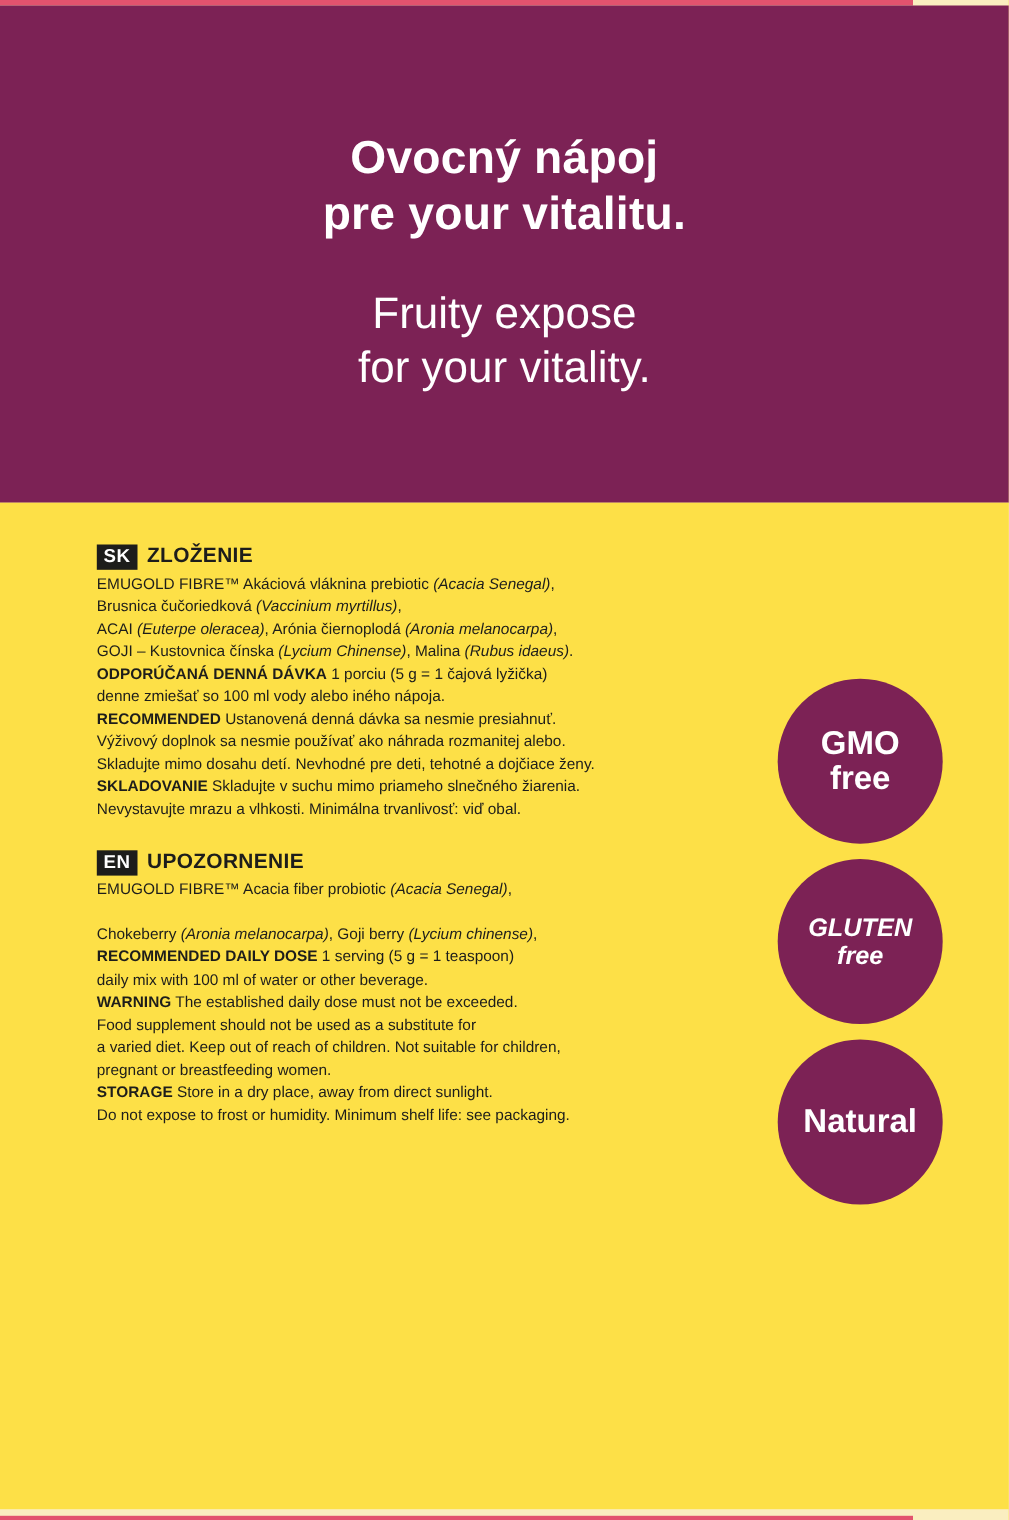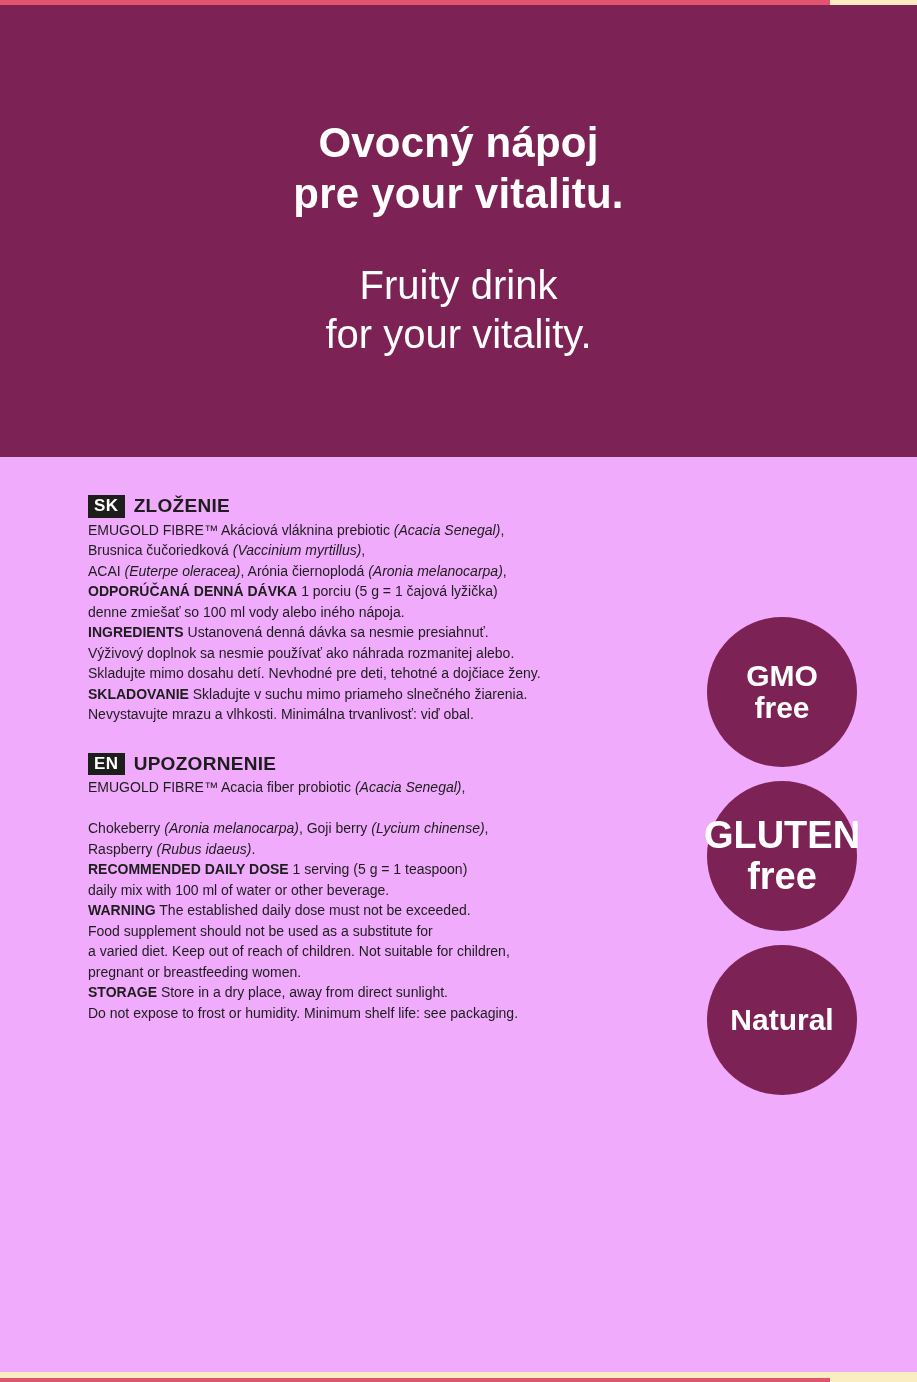--- a/index.html
+++ b/index.html
@@ -52,21 +52,21 @@
     line-height: 1.22;
     margin: 0;
     padding-top: 42px;
   }
   .content {
     position: absolute;
     top: 457px;
     left: 0;
     width: 917px;
     height: 915px;
-    background: #f0abfc;
+    background: #fde047;
   }
   .text-col {
     position: absolute;
     left: 88px;
     top: 38px;
     width: 630px;
     color: #1d1d1b;
   }
   .lang-head {
     display: flex;
@@ -119,21 +119,21 @@
     align-items: center;
     justify-content: center;
     text-align: center;
     font-weight: bold;
     line-height: 1.08;
     margin-bottom: 14px;
     box-sizing: border-box;
   }
   .badge span { display: block; }
   .badge-gmo { font-size: 30px; }
-  .badge-gluten { font-size: 38px; }
+  .badge-gluten { font-size: 23px; font-style: italic; }
   .badge-vegan { font-size: 30px; }
   .badge-natural { font-size: 30px; }
   .bottom-rule {
     position: absolute;
     bottom: 0; left: 0; right: 0;
     height: 4px;
     background: #e2536e;
   }
 </style>
 </head>
@@ -142,48 +142,49 @@
 <div class="page">
 
   <div class="top-rule"></div>
 
   <div class="hero">
     <div class="hero-title">
       <div>Ovocný nápoj</div>
       <div>pre your vitalitu.</div>
     </div>
     <div class="hero-sub">
-      <div>Fruity drink</div>
+      <div>Fruity expose</div>
       <div>for your vitality.</div>
     </div>
   </div>
 
   <div class="content">
 
     <div class="text-col">
 
       <div class="lang-head">
         <span class="lang-chip">SK</span>
         <span class="lang-title">ZLOŽENIE</span>
       </div>
 
       <p class="para">
         <span>EMUGOLD FIBRE™ Akáciová vláknina prebiotic <i>(Acacia Senegal)</i>,</span><br>
         <span>Brusnica čučoriedková <i>(Vaccinium myrtillus)</i>,</span><br>
         <span>ACAI <i>(Euterpe oleracea)</i>, Arónia čiernoplodá <i>(Aronia melanocarpa)</i>,</span><br>
+        <span>GOJI – Kustovnica čínska <i>(Lycium Chinense)</i>, Malina <i>(Rubus idaeus)</i>.</span>
       </p>
 
       <p class="para">
         <b>ODPORÚČANÁ DENNÁ DÁVKA</b> 
         <span>1 porciu (5 g = 1 čajová lyžička)</span><br>
         <span>denne zmiešať so 100 ml vody alebo iného nápoja.</span>
       </p>
 
       <p class="para">
-        <b>INGREDIENTS</b> 
+        <b>RECOMMENDED</b> 
         <span>Ustanovená denná dávka sa nesmie presiahnuť.</span><br>
         <span>Výživový doplnok sa nesmie používať ako náhrada rozmanitej alebo.</span><br>
         <span>Skladujte mimo dosahu detí. Nevhodné pre deti, tehotné a dojčiace ženy.</span>
       </p>
 
       <p class="para">
         <b>SKLADOVANIE</b> 
         <span>Skladujte v suchu mimo priameho slnečného žiarenia.</span><br>
         <span>Nevystavujte mrazu a vlhkosti. Minimálna trvanlivosť: viď obal.</span>
       </p>
@@ -192,21 +193,20 @@
 
       <div class="lang-head">
         <span class="lang-chip">EN</span>
         <span class="lang-title">UPOZORNENIE</span>
       </div>
 
       <p class="para">
         <span>EMUGOLD FIBRE™ Acacia fiber probiotic <i>(Acacia Senegal)</i>,</span><br>
         <br>
         <span>Chokeberry <i>(Aronia melanocarpa)</i>, Goji berry <i>(Lycium chinense)</i>,</span><br>
-        <span>Raspberry <i>(Rubus idaeus)</i>.</span>
       </p>
 
       <p class="para">
         <b>RECOMMENDED DAILY DOSE</b> 
         <span>1 serving (5 g = 1 teaspoon)</span><br>
         <span>daily mix with 100 ml of water or other beverage.</span>
       </p>
 
       <p class="para">
         <b>WARNING</b> 

